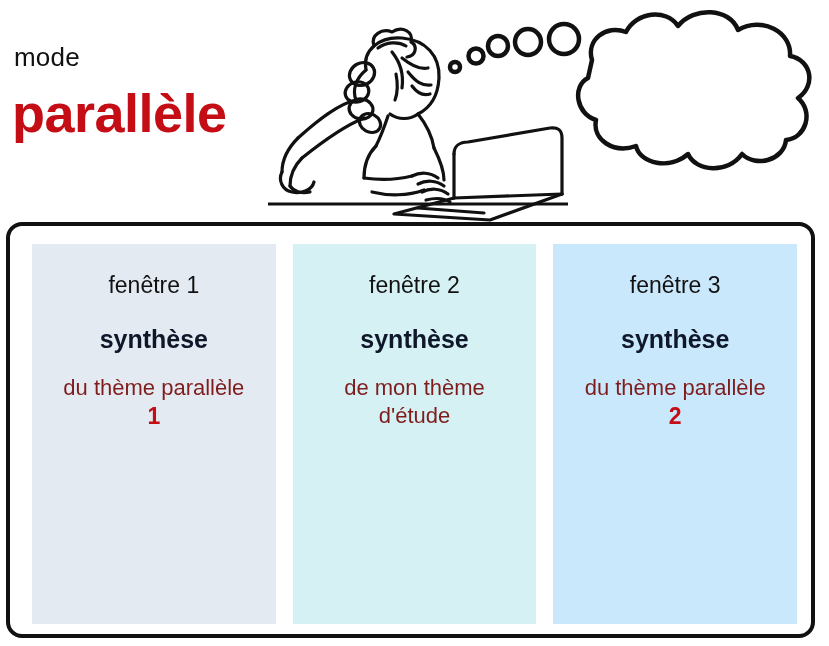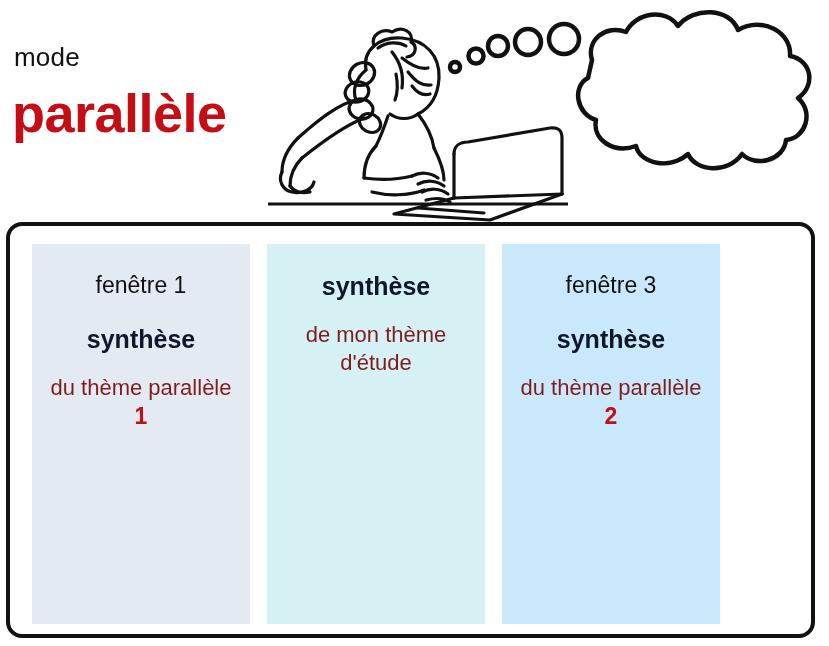--- a/index.html
+++ b/index.html
@@ -68,21 +68,21 @@
     border: 4px solid #111111;
     border-radius: 16px;
     box-sizing: border-box;
     background: #ffffff;
   }
 
   .panels {
     position: absolute;
     left: 22px;
     top: 18px;
-    width: 688px;
+    width: 765px;
     height: 380px;
     display: flex;
     gap: 17px;
   }
   .panel {
     flex: 1 1 0;
     position: relative;
   }
   .panel-c1 { background: #e4eaf2; }
   .panel-c2 { background: #d5f1f4; }
@@ -232,20 +232,21 @@
       <div class="panel-inner">
         <div class="window-label">fenêtre 1</div>
         <div class="synthese">synthèse</div>
         <div class="theme-line">du thème parallèle</div>
         <div class="theme-num">1</div>
       </div>
     </div>
 
     <div class="panel panel-c2">
       <div class="panel-inner">
+        <div class="window-label">fenêtre 2</div>
         <div class="synthese">synthèse</div>
         <div class="theme-line">de mon thème</div>
         <div class="theme-line">d'étude</div>
       </div>
     </div>
 
     <div class="panel panel-c3">
       <div class="panel-inner">
         <div class="window-label">fenêtre 3</div>
         <div class="synthese">synthèse</div>

